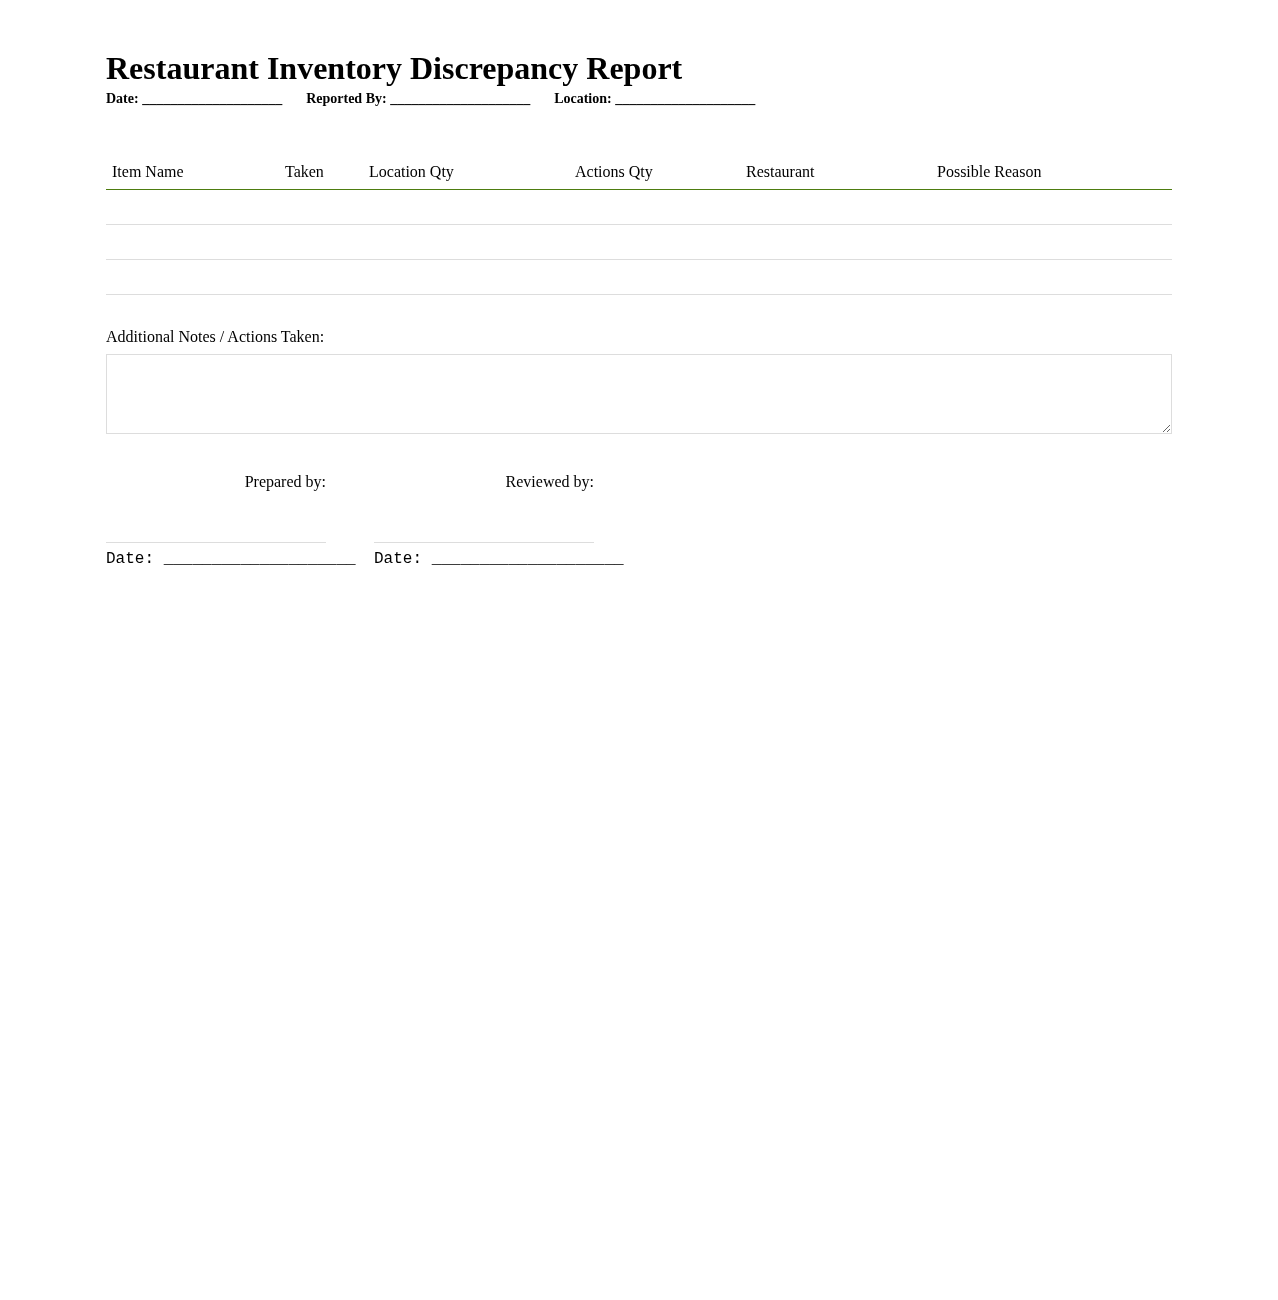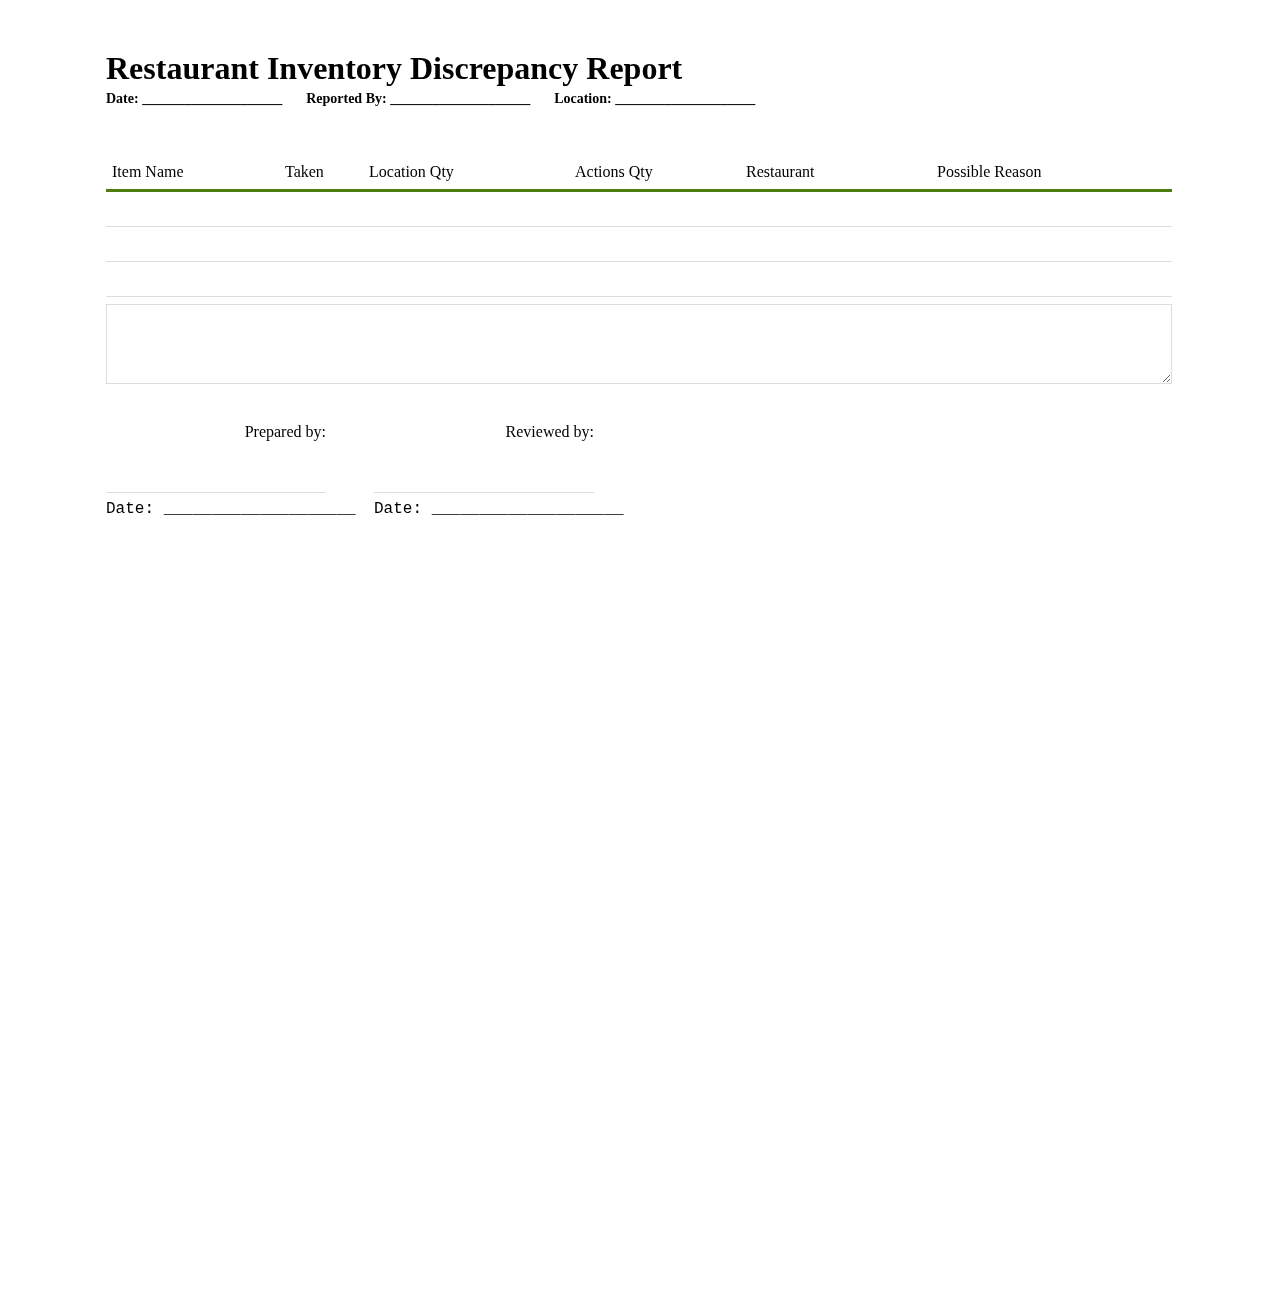--- a/index.html
+++ b/index.html
@@ -14,21 +14,21 @@
     margin: 0; padding-top: 48px;
     font-size: 32px; font-weight: bold; line-height: 40px;
   }
   .meta { font-weight: bold; font-size: 14px; line-height: 20px; margin-top: 1px; white-space: pre; }
   .meta span.f { margin-right: 24px; }
   table {
     margin-top: 46px; width: 1066px; border-collapse: collapse;
   }
   th {
     text-align: left; font-weight: normal; padding: 8px 6px 8px 6px;
-    border-bottom: 3px solid #4d7c0f; height: 18px; line-height: 18px;
+    border-bottom: 1px solid #4d7c0f; height: 18px; line-height: 18px;
   }
   td { height: 34px; border-bottom: 1px solid #dddddd; padding: 0 6px; }
   .notes-label { margin-top: 32px; line-height: 20px; }
   textarea {
     display: block; margin-top: 7px; width: 1066px; height: 80px;
     box-sizing: border-box; border: 1px solid #dddddd; resize: vertical;
     font-family: "Liberation Serif", serif; font-size: 16px; padding: 4px;
   }
   .sigs { display: flex; margin-top: 38px; }
   .sig { width: 220px; margin-right: 48px; text-align: right; }
@@ -84,20 +84,21 @@
         <td></td>
         <td></td>
         <td></td>
         <td></td>
         <td></td>
         <td></td>
       </tr>
     </tbody>
   </table>
 
+  <div class="notes-label">Additional Notes / Actions Taken:</div>
   <textarea style=""></textarea>
 
   <div class="sigs">
     <div class="sig">
       <div class="sig-label">Prepared by:</div>
       <div class="sig-line"></div>
       <div class="sig-date"><span>Date:</span> <span>____________________</span></div>
     </div>
     <div class="sig">
       <div class="sig-label">Reviewed by:</div>

